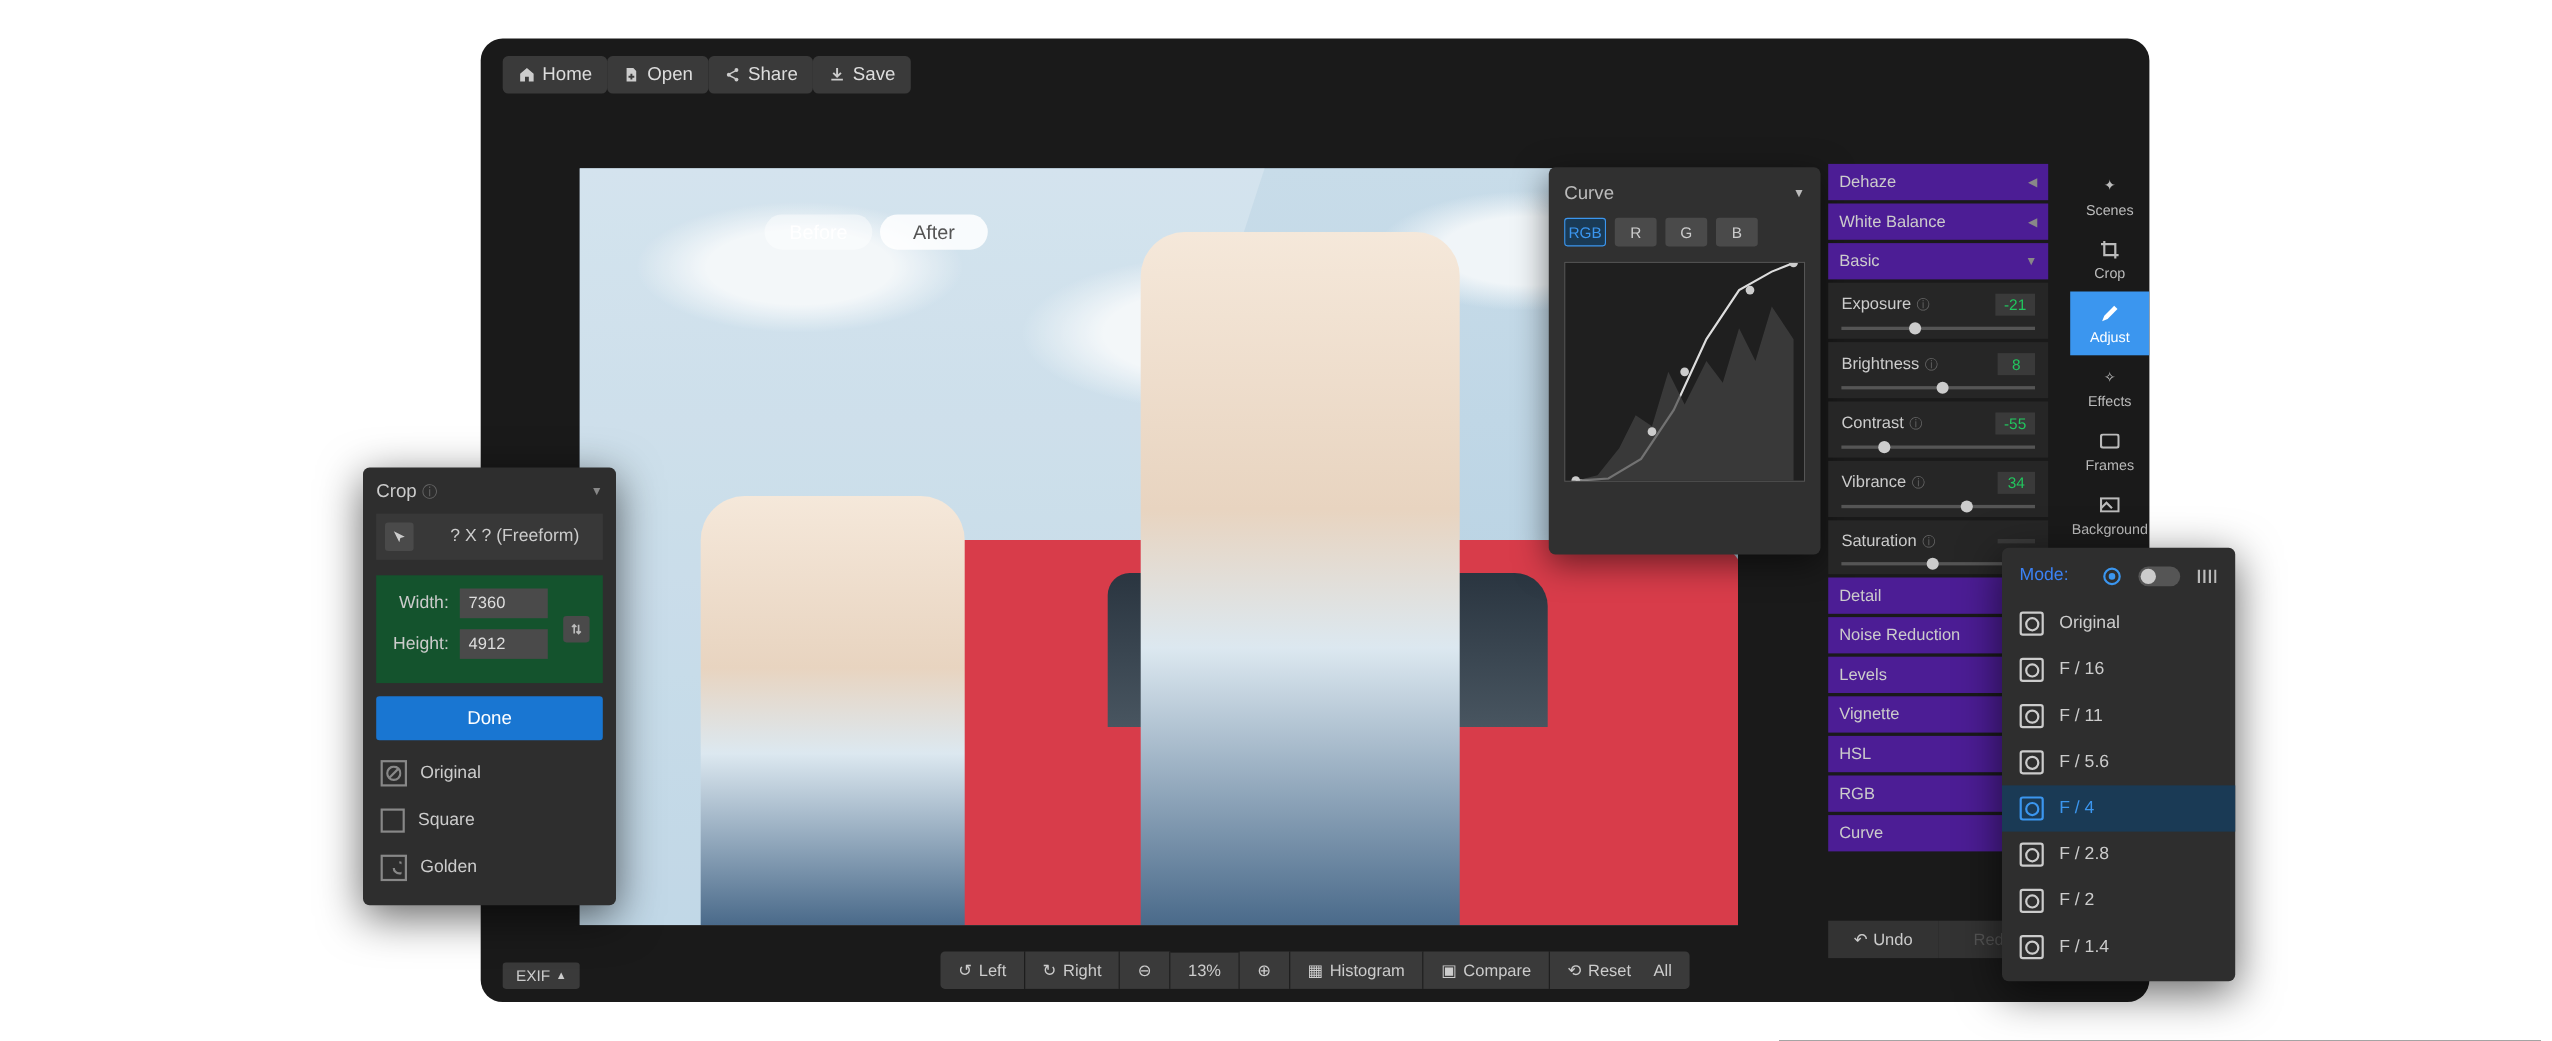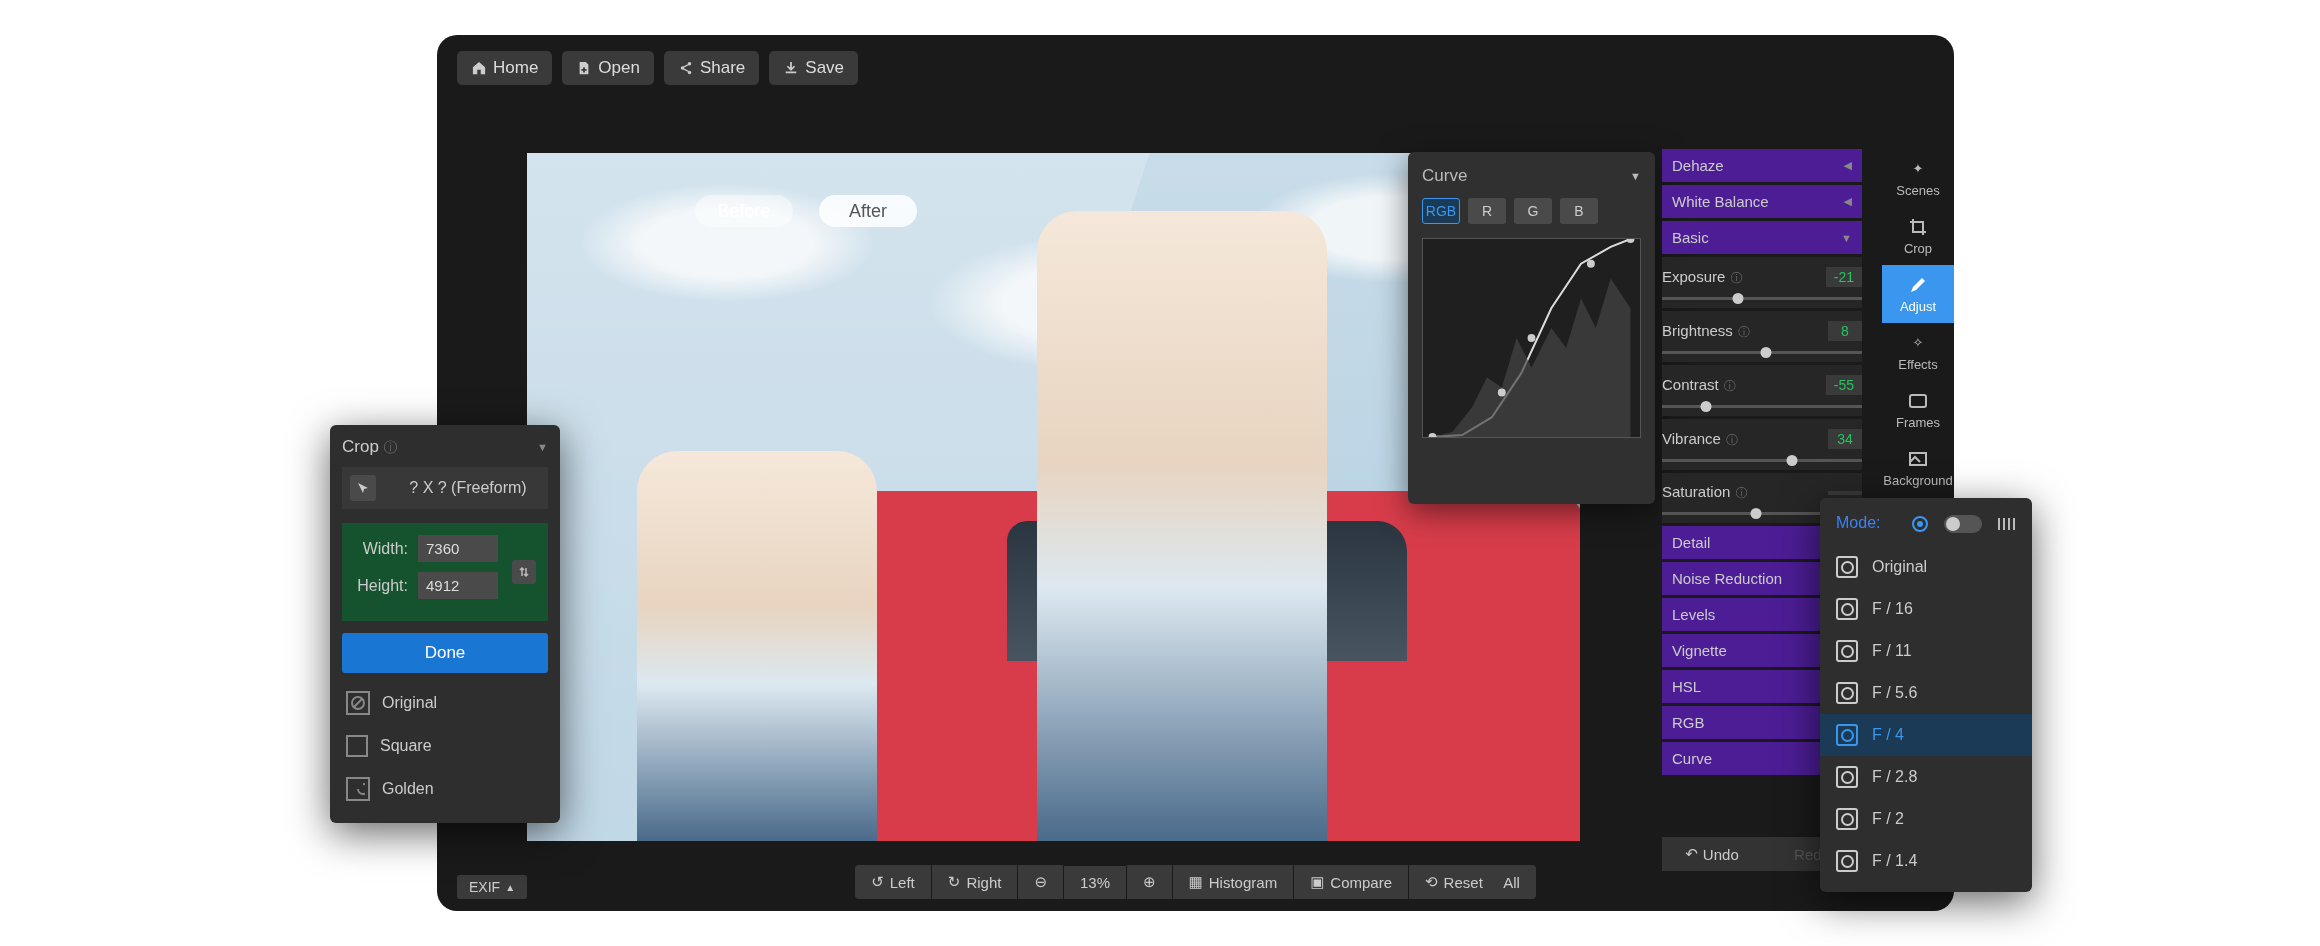--- a/index.html
+++ b/index.html
@@ -1,50 +1,50 @@
 <!DOCTYPE html>
 <html><head>
 <meta charset="utf-8">
 <style>
 * { margin:0; padding:0; box-sizing:border-box; font-family:-apple-system,BlinkMacSystemFont,"Segoe UI",sans-serif; }
 body { background:#fff; width:2320px; height:946px; position:relative; overflow:hidden; }
 
 .app-window { position:absolute; left:437px; top:35px; width:1517px; height:876px; background:#1a1a1a; border-radius:20px; overflow:hidden; }
 
-.toolbar { display:flex; gap:10px; padding:16px 20px; }
+.toolbar { display:flex; padding:16px 20px; }
 .tb-btn { display:flex; align-items:center; gap:6px; background:#3a3a3a; color:#ddd; padding:7px 14px; border-radius:5px; font-size:17px; cursor:pointer; }
 .tb-btn .ic { width:16px; height:16px; display:flex; align-items:center; justify-content:center; }
 
 .canvas-area { position:absolute; left:90px; top:118px; width:1053px; height:688px; background:linear-gradient(135deg,#bdd5e8 0%,#a8c5de 30%,#d4e3ed 55%,#b8d0e3 100%); display:flex; align-items:center; justify-content:center; overflow:hidden; }
 .photo-scene { position:absolute; inset:0; }
 .sky { position:absolute; inset:0; background:linear-gradient(180deg,#c8dce9 0%,#b0cde0 100%); }
 .cloud { position:absolute; background:radial-gradient(ellipse,#f0f5f8 40%,rgba(240,245,248,0) 70%); }
 .car { position:absolute; bottom:0; left:280px; width:780px; height:350px; background:#d83c4a; border-radius:60px 40px 0 0; }
 .car-window { position:absolute; top:30px; left:200px; width:400px; height:140px; background:linear-gradient(180deg,#2a3540,#485560); border-radius:20px 30px 0 0; }
 .person { position:absolute; background:linear-gradient(180deg,#f5e8da 0%,#e8d4c0 40%,#dce8f0 60%,#4a6a8a 100%); border-radius:40px 40px 0 0; }
 .person1 { bottom:0; left:110px; width:240px; height:390px; }
 .person2 { bottom:0; left:510px; width:290px; height:630px; }
 .diag { position:absolute; top:-120px; left:-100px; width:600px; height:900px; background:rgba(255,255,255,0.22); transform:rotate(18deg); }
 
-.ba-group { position:absolute; top:42px; left:168px; display:flex; gap:26px; }
+.ba-group { position:absolute; top:42px; left:168px; display:flex; gap:7px; }
 .ba-btn { width:98px; height:32px; border-radius:16px; display:flex; align-items:center; justify-content:center; font-size:18px; }
 .ba-before { background:rgba(255,255,255,0.45); color:#fff; }
 .ba-after { background:rgba(255,255,255,0.85); color:#555; }
 
 .curve-panel { position:absolute; right:299px; top:117px; width:247px; height:352px; background:#303030; border-radius:6px; box-shadow:0 8px 30px rgba(0,0,0,0.5); padding:14px; }
 .curve-header { display:flex; justify-content:space-between; align-items:center; color:#bbb; font-size:17px; margin-bottom:12px; }
 .channel-row { display:flex; gap:8px; margin-bottom:14px; }
 .ch-btn { width:38px; height:26px; background:#4a4a4a; color:#ccc; display:flex; align-items:center; justify-content:center; font-size:14px; border-radius:3px; cursor:pointer; }
 .ch-btn.active { background:#1a3a55; color:#3b96ef; border:1px solid #3b96ef; }
 .curve-box { width:100%; height:200px; background:#1f1f1f; border:1px solid #555; position:relative; }
 
 .adjust-panel { position:absolute; right:92px; top:114px; width:200px; }
 .section-row { display:flex; justify-content:space-between; align-items:center; background:#4c1d95; color:#ccc; font-size:15px; padding:8px 10px; margin-bottom:3px; cursor:pointer; }
 .section-row .tri { font-size:11px; color:#888; }
-.slider-block { background:#262626; padding:10px 0 2px; margin-bottom:3px; }
+.slider-block { background:#262626; padding:10px 12px 2px; margin-bottom:3px; }
 .slider-row { display:flex; justify-content:space-between; align-items:center; color:#ccc; font-size:15px; }
 .slider-row .info-ic { color:#666; margin-left:5px; font-size:12px; }
 .val-box { background:#3a3a3a; color:#22c55e; padding:2px 8px; font-size:14px; min-width:34px; text-align:center; }
 .slider-track { height:3px; background:#555; margin:10px 0 6px; position:relative; }
 .slider-thumb { position:absolute; top:-4px; width:11px; height:11px; border-radius:50%; background:#ccc; transform:translateX(-50%); }
 
 .right-tools { position:absolute; right:0; top:114px; width:72px; }
 .tool-item { display:flex; flex-direction:column; align-items:center; justify-content:center; height:58px; color:#bbb; font-size:13px; gap:4px; cursor:pointer; }
 .tool-item.active { background:#3b96ef; color:#fff; }
 .tool-ic { width:20px; height:20px; display:flex; align-items:center; justify-content:center; }

